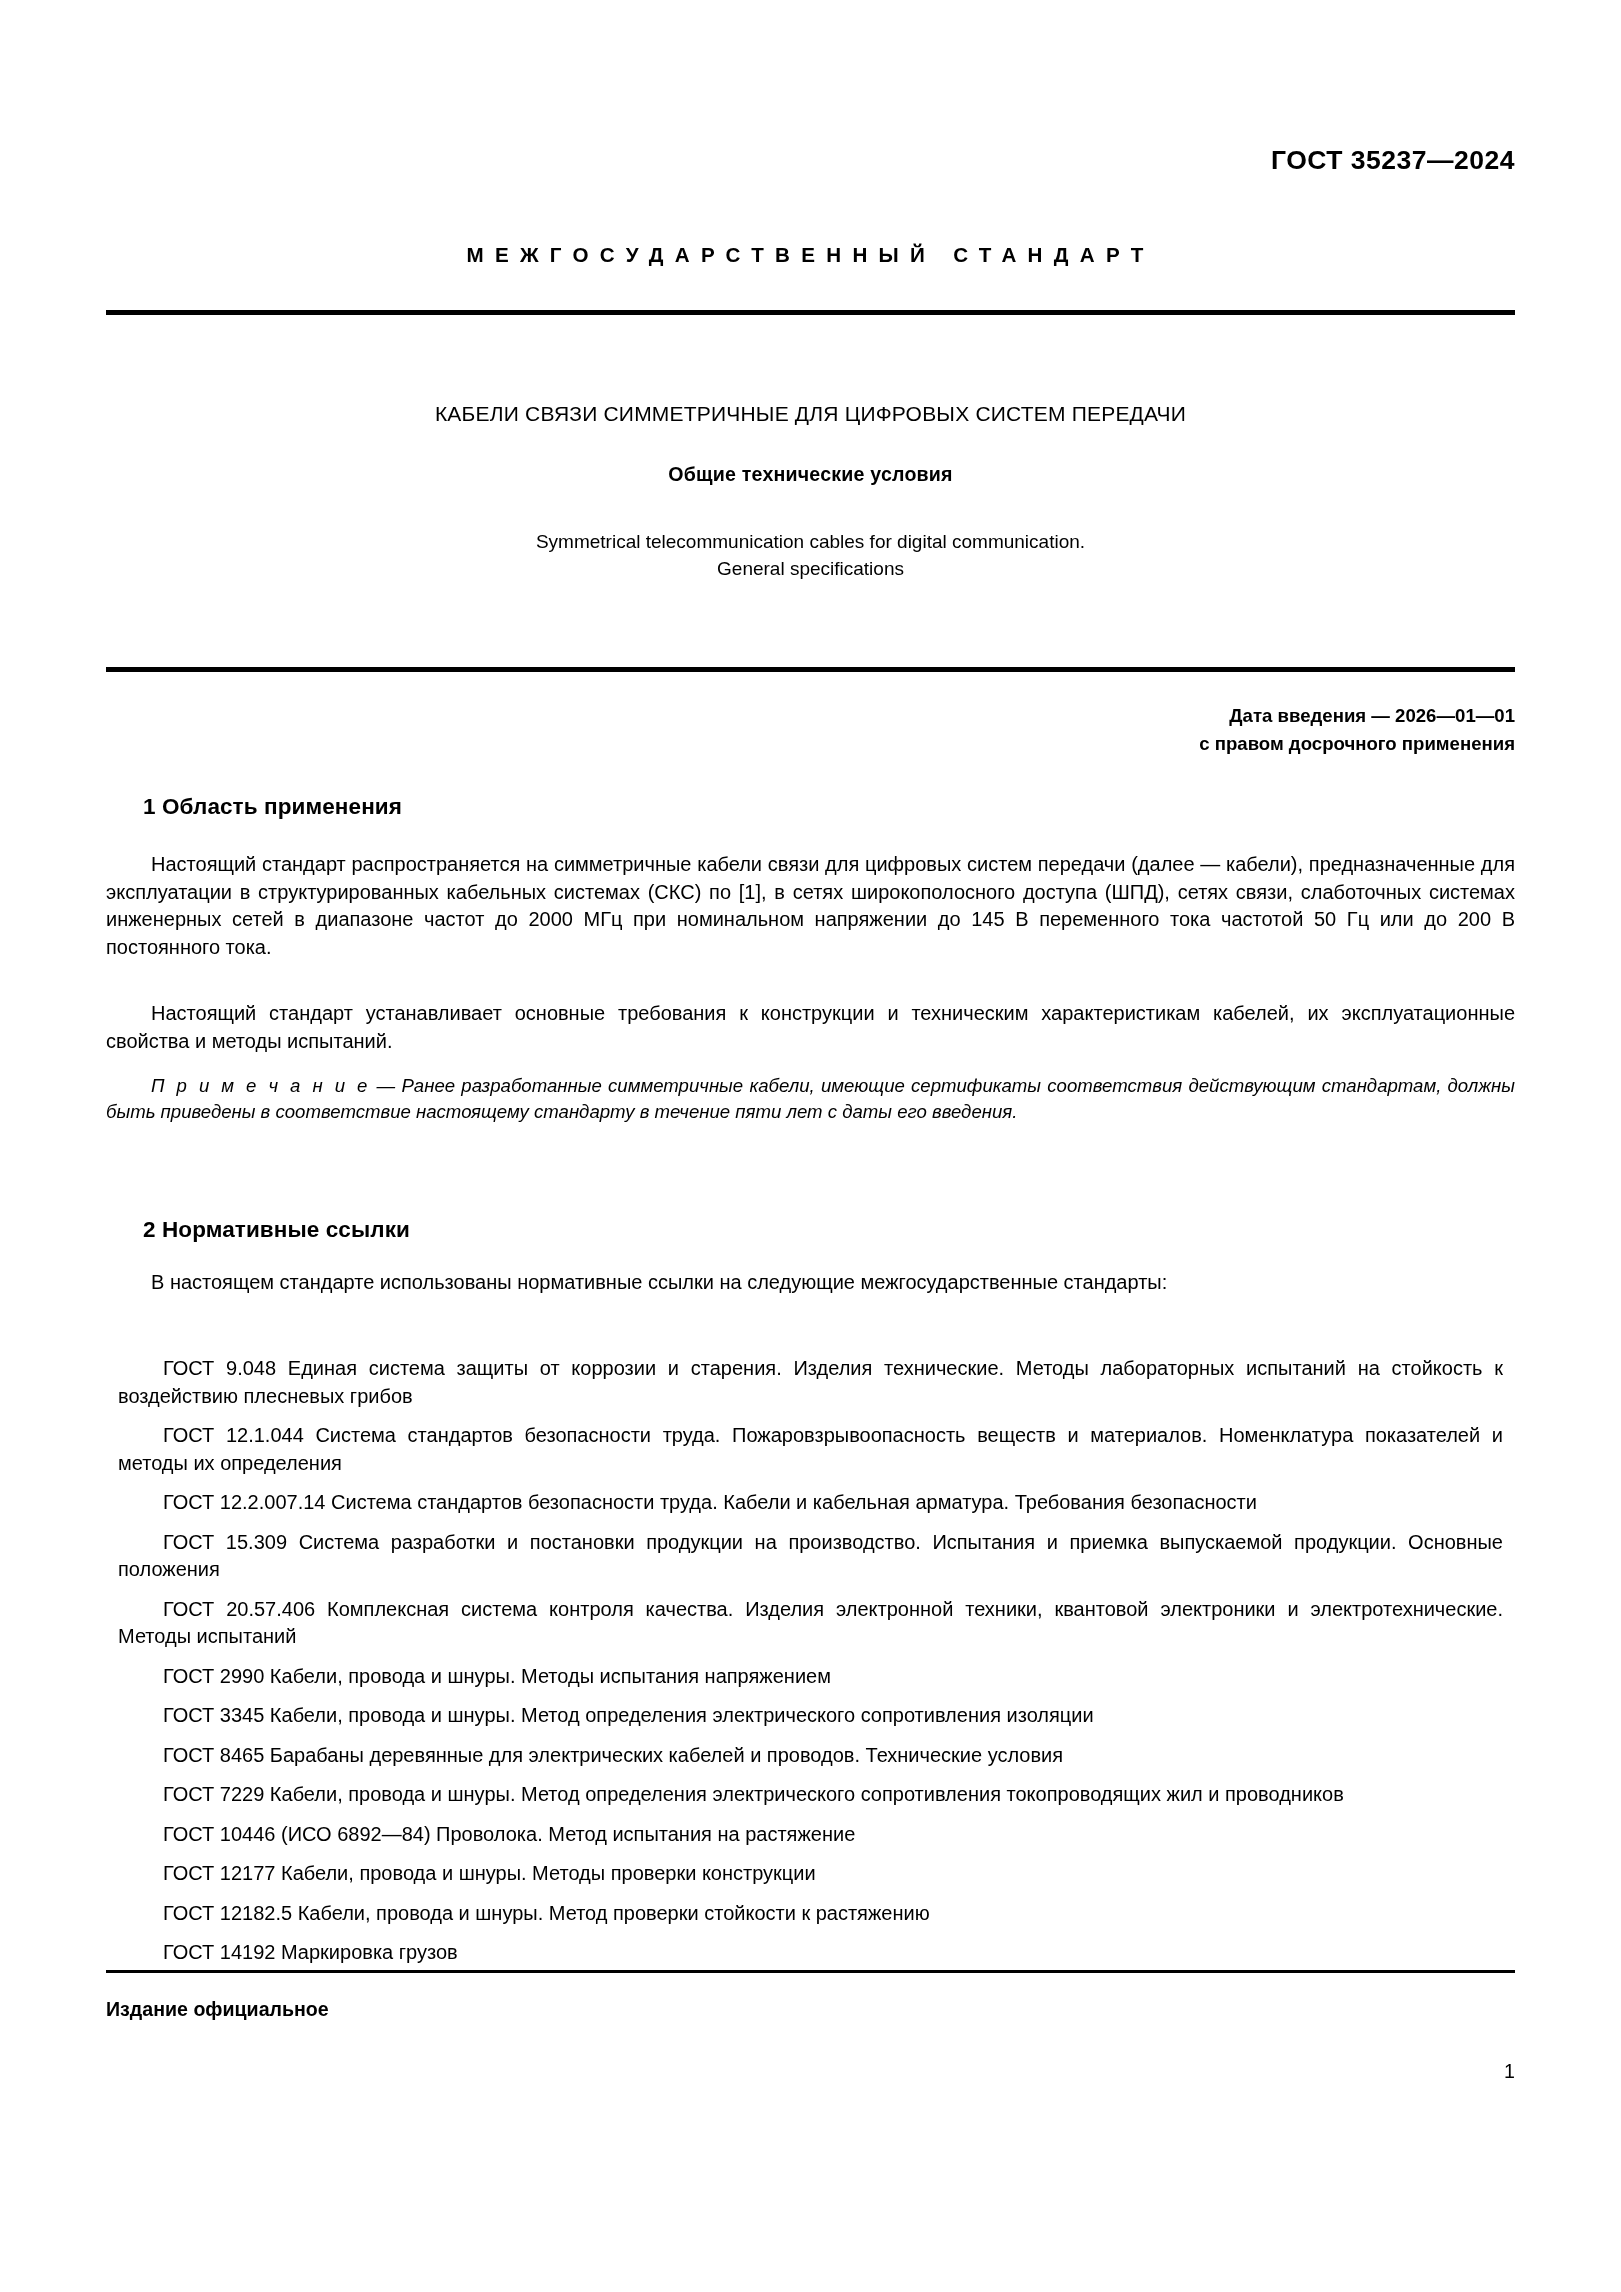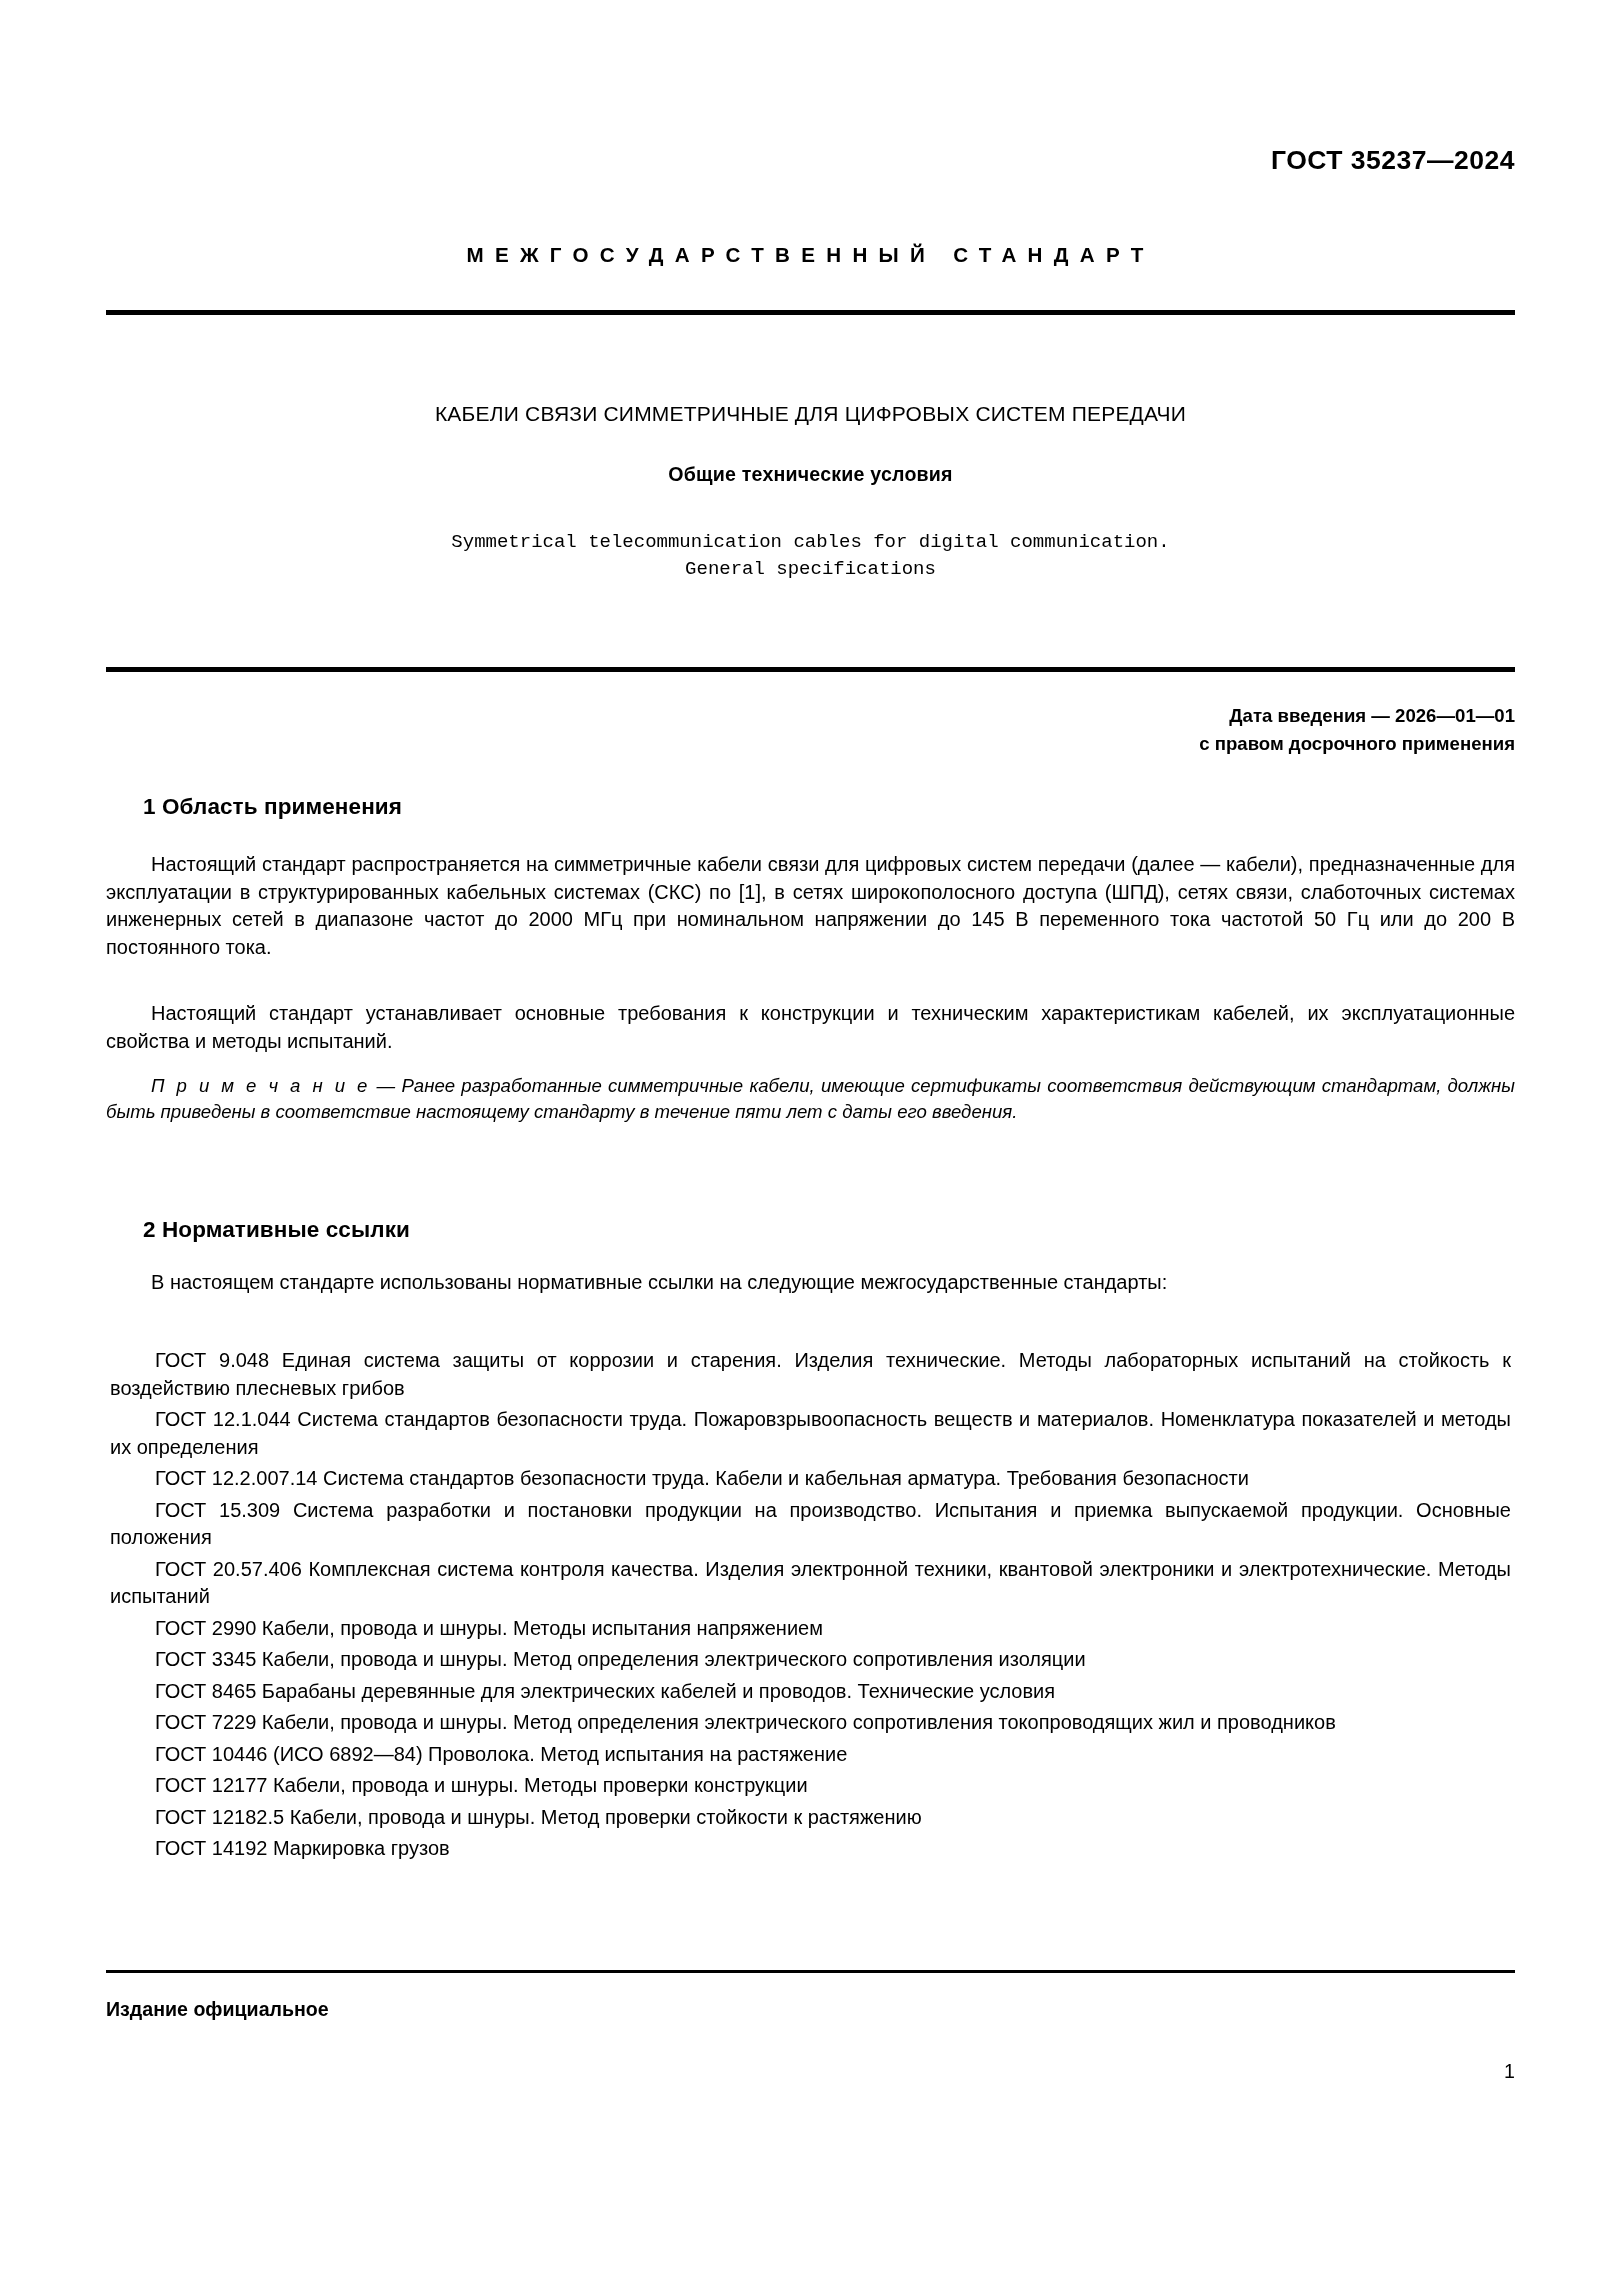--- a/index.html
+++ b/index.html
@@ -83,21 +83,20 @@
     font-size: 19.6px;
     font-weight: bold;
     letter-spacing: 0.2px;
     margin: 0 0 43px 0;
   }
   .title-en {
     font-size: 19px;
     line-height: 1.42;
     font-weight: normal;
     margin: 12px;
-    font-family: Liberation Mono, monospace;
   }
 
   .intro-date {
     position: absolute;
     right: 0;
     top: 702px;
     text-align: right;
     font-size: 18.6px;
     font-weight: bold;
     line-height: 1.5;
@@ -134,21 +133,21 @@
 
   .refs {
     position: absolute;
     left: 0;
     top: 1343px;
     width: 1409px;
     font-size: 20px;
     line-height: 1.375;
     text-align: justify;
   }
-  .refs p { margin: 4px; text-indent: 45px; }
+  .refs p { margin: 12px; text-indent: 45px; }
 
   .footer-official {
     position: absolute;
     left: 0;
     top: 1998px;
     font-size: 19.6px;
     font-weight: bold;
   }
   .page-num {
     position: absolute;

